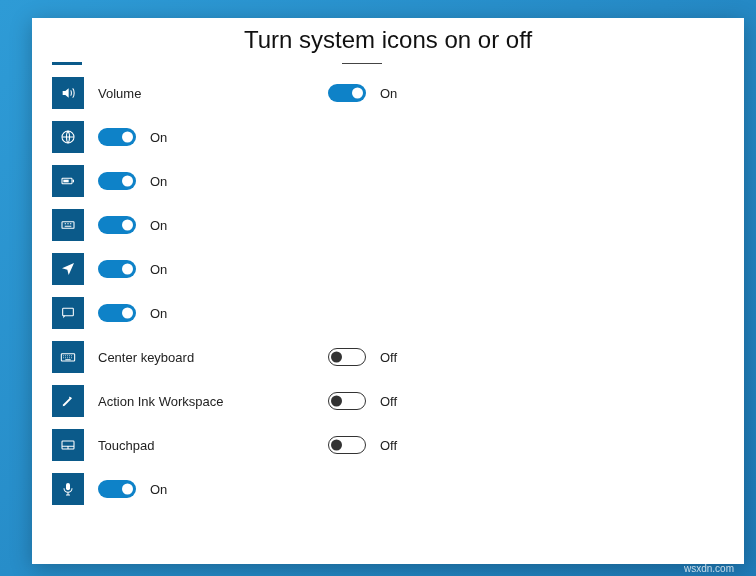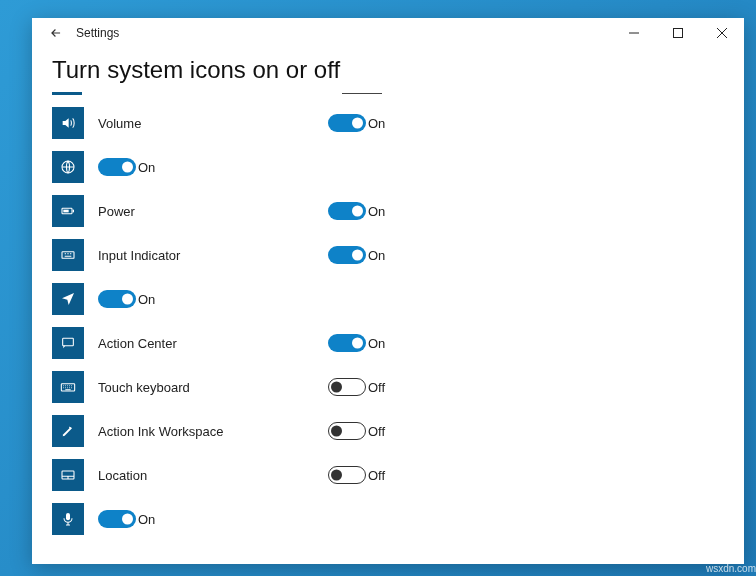--- a/index.html
+++ b/index.html
@@ -57,20 +57,21 @@
     .content {
       padding: 8px 20px 0 20px;
       flex: 1;
       overflow: hidden;
     }
     h1 {
       font-weight: 300;
       font-size: 24px;
       color: #111;
       margin-bottom: 8px;
+      text-align: center;
     }
     .accent-bar {
       display: flex;
       gap: 260px;
       margin-bottom: 6px;
     }
     .accent-bar .seg {
       width: 30px;
       height: 3px;
       background: #0b5a8a;
@@ -102,21 +103,21 @@
       font-size: 15px;
     }
     .label {
       font-size: 13px;
       color: #222;
       flex: 0 0 230px;
     }
     .toggle-wrap {
       display: flex;
       align-items: center;
-      gap: 2px;
+      gap: 14px;
     }
     .toggle {
       width: 38px;
       height: 18px;
       border-radius: 9px;
       position: relative;
       cursor: pointer;
     }
     .toggle.on {
       background: #0e82c8;
@@ -140,55 +141,30 @@
     .toggle.off .knob {
       background: #333;
       left: 2px;
     }
     .state {
       font-size: 13px;
       color: #222;
     }
     .watermark {
       position: absolute;
-      right: 0;
+      right: 22px;
       bottom: 2px;
       font-size: 10px;
       color: rgba(255,255,255,0.75);
     }
   </style>
 </head>
 <body>
 
 <div class="window">
-  <div class="titlebar">
-    <div class="back">
-      <svg width="14" height="14" viewBox="0 0 24 24" fill="none" stroke="#333" stroke-width="2">
-          <path d="M19 12H5M11 18l-6-6 6-6"></path>
-        </svg>
-    </div>
-    <div class="title">Settings</div>
-    <div class="win-controls">
-      <div class="win-btn">
-        <svg width="10" height="10">
-            <line x1="0" y1="5" x2="10" y2="5" stroke="#222" stroke-width="1"></line>
-          </svg>
-      </div>
-      <div class="win-btn">
-        <svg width="10" height="10">
-            <rect x="0.5" y="0.5" width="9" height="9" fill="none" stroke="#222" stroke-width="1"></rect>
-          </svg>
-      </div>
-      <div class="win-btn">
-        <svg width="10" height="10">
-            <path d="M0 0 L10 10 M10 0 L0 10" stroke="#222" stroke-width="1"></path>
-          </svg>
-      </div>
-    </div>
-  </div>
 
   <div class="content">
     <h1>Turn system icons on or off</h1>
     <div class="accent-bar">
       <div class="seg"></div>
       <div class="seg2"></div>
     </div>
     <div class="list" id="list">
         <div class="row">
           <div class="icon-tile">
@@ -220,36 +196,34 @@
           </div>
         </div>
         <div class="row">
           <div class="icon-tile">
             <svg width="16" height="16" viewBox="0 0 24 24">
               <rect x="3" y="8" width="15" height="8" rx="1" stroke="#fff" stroke-width="1.6" fill="none"></rect>
               <rect x="19" y="10" width="2" height="4" fill="#fff"></rect>
               <rect x="5" y="10" width="8" height="4" fill="#fff"></rect>
             </svg>
           </div>
-          <div class="label">Power</div>
           <div class="toggle-wrap">
             <div class="toggle on">
               <div class="knob"></div>
             </div>
             <div class="state">On</div>
           </div>
         </div>
         <div class="row">
           <div class="icon-tile">
             <svg width="16" height="16" viewBox="0 0 24 24">
               <rect x="3" y="7" width="18" height="10" rx="1" stroke="#fff" stroke-width="1.6" fill="none"></rect>
               <path d="M7 10h2M11 10h2M15 10h2M7 14h10" stroke="#fff" stroke-width="1.6" fill="none"></path>
             </svg>
           </div>
-          <div class="label">Input Indicator</div>
           <div class="toggle-wrap">
             <div class="toggle on">
               <div class="knob"></div>
             </div>
             <div class="state">On</div>
           </div>
         </div>
         <div class="row">
           <div class="icon-tile">
             <svg width="16" height="16" viewBox="0 0 24 24">
@@ -263,36 +237,35 @@
             <div class="state">On</div>
           </div>
         </div>
         <div class="row">
           <div class="icon-tile">
             <svg width="16" height="16" viewBox="0 0 24 24">
               <rect x="4" y="5" width="16" height="11" rx="1" stroke="#fff" stroke-width="1.6" fill="none"></rect>
               <path d="M8 16l-3 4v-4" fill="#fff"></path>
             </svg>
           </div>
-          <div class="label">Action Center</div>
           <div class="toggle-wrap">
             <div class="toggle on">
               <div class="knob"></div>
             </div>
             <div class="state">On</div>
           </div>
         </div>
         <div class="row">
           <div class="icon-tile">
             <svg width="16" height="16" viewBox="0 0 24 24">
               <rect x="2" y="7" width="20" height="11" rx="1" stroke="#fff" stroke-width="1.6" fill="none"></rect>
               <path d="M5 10h1M8 10h1M11 10h1M14 10h1M17 10h1M5 13h1M8 13h1M11 13h1M14 13h1M17 13h1M8 16h8" stroke="#fff" stroke-width="1.6" fill="none"></path>
             </svg>
           </div>
-          <div class="label">Touch keyboard</div>
+          <div class="label">Center keyboard</div>
           <div class="toggle-wrap">
             <div class="toggle off">
               <div class="knob"></div>
             </div>
             <div class="state">Off</div>
           </div>
         </div>
         <div class="row">
           <div class="icon-tile">
             <svg width="16" height="16" viewBox="0 0 24 24">
@@ -308,21 +281,21 @@
             <div class="state">Off</div>
           </div>
         </div>
         <div class="row">
           <div class="icon-tile">
             <svg width="16" height="16" viewBox="0 0 24 24">
               <rect x="3" y="6" width="18" height="12" rx="1" stroke="#fff" stroke-width="1.6" fill="none"></rect>
               <path d="M3 14h18M12 14v4" stroke="#fff" stroke-width="1.6" fill="none"></path>
             </svg>
           </div>
-          <div class="label">Location</div>
+          <div class="label">Touchpad</div>
           <div class="toggle-wrap">
             <div class="toggle off">
               <div class="knob"></div>
             </div>
             <div class="state">Off</div>
           </div>
         </div>
         <div class="row">
           <div class="icon-tile">
             <svg width="16" height="16" viewBox="0 0 24 24">

